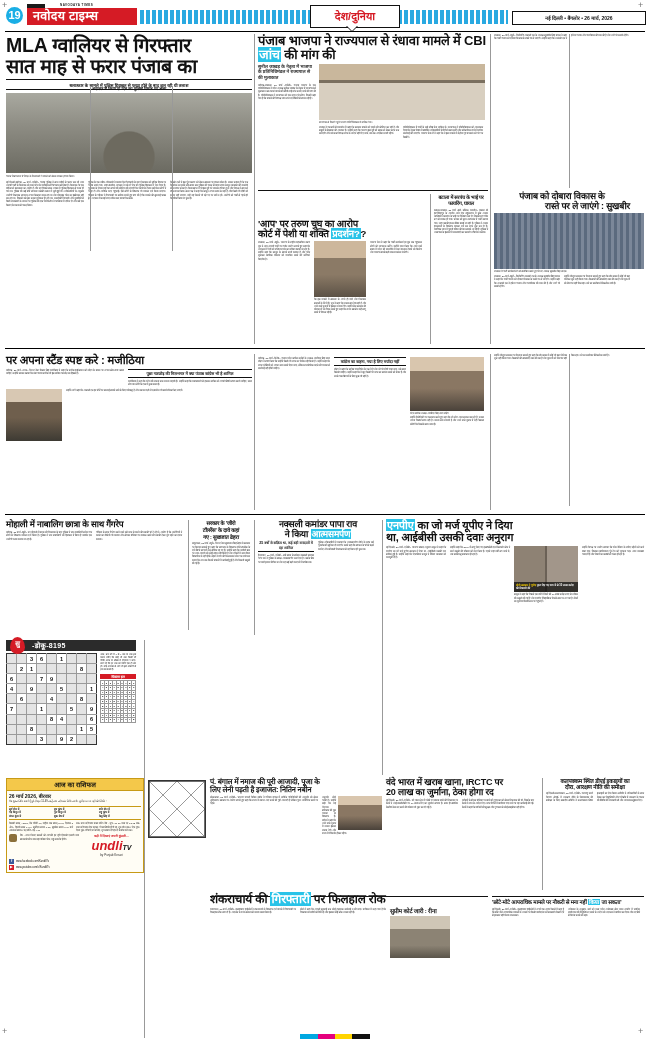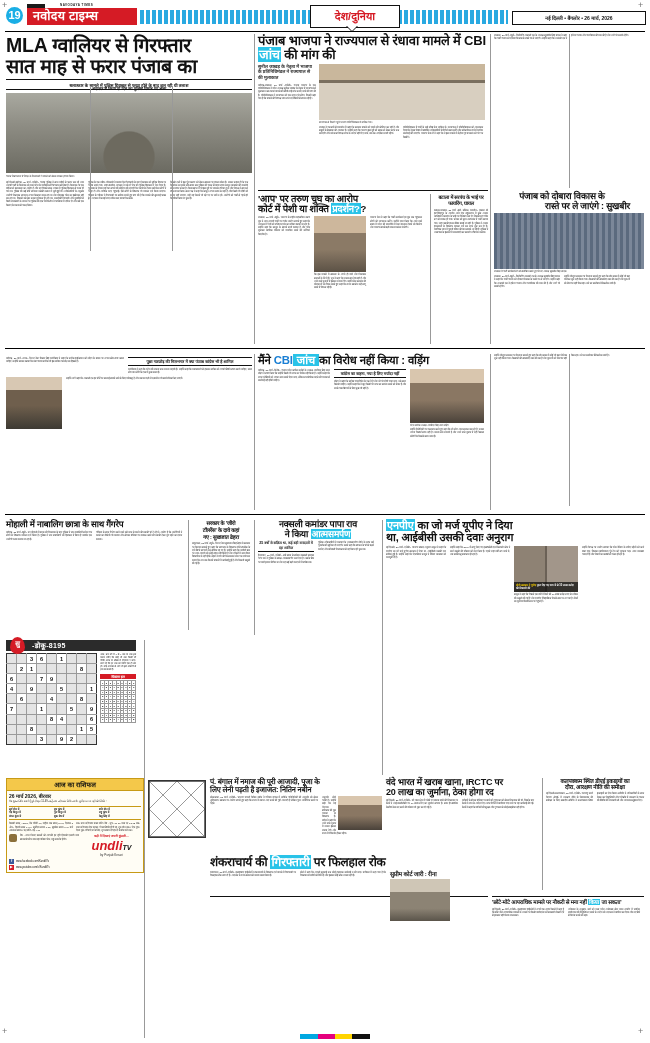--- a/index.html
+++ b/index.html
@@ -172,21 +172,21 @@
           <div class="body-txt" style="width:80px;">जाखड़ ने पत्रकारों से बातचीत में कहा कि सरकार मामले को दबाने की कोशिश कर रही है और सबूतों से छेड़छाड़ की आशंका है। उन्होंने कहा कि भाजपा इस मुद्दे को सड़क से लेकर सदन तक उठाएगी और जब तक निष्पक्ष जांच के आदेश नहीं दिए जाते, तब तक आंदोलन जारी रहेगा।</div>
           <div class="body-txt" style="width:80px;">प्रतिनिधिमंडल में पार्टी के कई वरिष्ठ नेता शामिल थे। राज्यपाल ने प्रतिनिधिमंडल को आश्वासन दिया कि वे इस विषय में संबंधित अधिकारियों से रिपोर्ट तलब करेंगे और संवैधानिक दायरे में उचित कार्रवाई की जाएगी। भाजपा नेताओं ने कहा कि वे इस मामले में केंद्रीय गृह मंत्रालय को भी पत्र लिखेंगे।</div>
         </div>
       </div>
     </div>
   </div>
 
   <div class="hair" style="position:absolute;left:258px;top:190px;width:230px;"></div>
 
   <div class="col" style="left:258px;top:194px;width:168px;">
-    <div class="hl" style="font-size:9.6px;">'आप' पर तरुण चुघ का आरोप</div>
+    <div class="hl" style="font-size:9.6px;margin-top:25px;">'आप' पर तरुण चुघ का आरोप</div>
     <div class="hl" style="font-size:9.6px;"><span>कोर्ट में पेशी या शक्ति </span><span class="hi-cyan">प्रदर्शन?</span>?</div>
     <div style="display:flex;gap:4px;margin-top:2px;">
       <div style="width:52px;">
         <div class="body-txt">जालंधर, 25 मार्च (ब्यूरो): भाजपा के राष्ट्रीय महासचिव तरुण चुघ ने आम आदमी पार्टी पर गंभीर आरोप लगाते हुए कहा कि अदालत में पेशी को शक्ति प्रदर्शन का जरिया बनाया जा रहा है। उन्होंने कहा कि कानून के सामने सभी बराबर हैं और भीड़ जुटाकर न्यायिक प्रक्रिया को प्रभावित करने की कोशिश निंदनीय है।</div>
       </div>
       <div style="width:52px;">
         <div class="ph ph-portrait" style="width:52px;height:56px;margin-bottom:1px;"></div>
         <div class="body-txt">कि इस मामले में सरकार के अपने ही मंत्री और विधायक सवालों के घेरे में हैं। चुघ ने कहा कि जनता सब देख रही है और आने वाले चुनावों में इसका जवाब देगी। उन्होंने केंद्र सरकार की योजनाओं का जिक्र करते हुए कहा कि राज्य सरकार उन्हें लागू करने में विफल रही है।</div>
       </div>
       <div style="width:52px;">
@@ -215,39 +215,39 @@
     <div class="cap">जालंधर में पार्टी कार्यकर्ताओं को संबोधित करते हुए शिअद अध्यक्ष सुखबीर सिंह बादल।</div>
     <div style="display:flex;gap:4px;margin-top:2px;">
       <div class="body-txt" style="width:72px;">जालंधर, 25 मार्च (ब्यूरो): शिरोमणि अकाली दल के अध्यक्ष सुखबीर सिंह बादल ने कहा कि पार्टी पंजाब को दोबारा विकास के रास्ते पर ले जाएगी। उन्होंने कहा कि अकाली दल ने हमेशा पंजाब और पंजाबियत की बात की है और आगे भी करती रहेगी।</div>
       <div class="body-txt" style="width:72px;">उन्होंने मौजूदा सरकार पर निशाना साधते हुए कहा कि तीन साल में कोई भी बड़ा प्रोजेक्ट शुरू नहीं किया गया। किसानों की समस्याएं जस की तस हैं और युवाओं को रोजगार नहीं मिल रहा। नशे का कारोबार बेरोकटोक जारी है।</div>
     </div>
   </div>
 
   <div class="rule" style="position:absolute;left:5px;top:348px;width:640px;height:1px;"></div>
 
   <div class="col" style="left:6px;top:354px;width:246px;">
+    <div class="hl" style="font-size:11.4px;">पर अपना स्टैंड स्पष्ट करे : मजीठिया</div>
     <div style="display:flex;gap:4px;margin-top:3px;">
       <div style="width:118px;">
         <div class="body-txt">चंडीगढ़, 25 मार्च (अमन): शिअद नेता बिक्रम सिंह मजीठिया ने कहा कि कांग्रेस हाईकमान को वड़िंग के बयान पर अपना स्टैंड स्पष्ट करना चाहिए। उन्होंने सवाल उठाया कि क्या पंजाब कांग्रेस भी इस कथित गठजोड़ का हिस्सा है।</div>
       </div>
       <div style="width:124px;">
         <div class="kicker" style="font-size:4px;text-align:center;border-top:.8px solid #111;border-bottom:.8px solid #111;padding:1px 0;">पूछा गठजोड़ की मिलभगत में क्या पंजाब कांग्रेस भी है शामिल</div>
         <div class="body-txt" style="margin-top:2px;">मजीठिया ने कहा कि प्रदेश की जनता सच जानना चाहती है। उन्होंने कहा कि बयानबाजी से हटकर कांग्रेस को अपनी स्थिति स्पष्ट करनी चाहिए, वरना लोग मान लेंगे कि दाल में कुछ काला है।</div>
       </div>
     </div>
     <div style="display:flex;gap:4px;margin-top:2px;">
       <div class="ph ph-turban" style="width:56px;height:52px;"></div>
       <div class="body-txt" style="width:186px;">उन्होंने आगे कहा कि अकाली दल हर मोर्चे पर सच्चाई सामने लाने के लिए प्रतिबद्ध है और जरूरत पड़ी तो दस्तावेज भी सार्वजनिक किए जाएंगे।</div>
     </div>
   </div>
 
   <div class="vline" style="left:254px;top:354px;height:156px;"></div>
 
   <div class="col" style="left:258px;top:354px;width:230px;">
-    <div class="hl" style="font-size:11.4px;"><span>मैंने </span><span class="hi-blue">CBI</span><span class="hi-cyan"> जांच </span><span>का विरोध नहीं किया : वड़िंग</span></div>
     <div style="display:flex;gap:4px;margin-top:3px;">
       <div style="width:72px;">
         <div class="body-txt">चंडीगढ़, 25 मार्च (विशेष): पंजाब प्रदेश कांग्रेस कमेटी के अध्यक्ष अमरिंदर सिंह राजा वड़िंग ने स्पष्ट किया कि उन्होंने किसी भी जांच का विरोध नहीं किया है। उन्होंने कहा कि जांच एजेंसियों को अपना काम करने दिया जाए, लेकिन राजनीतिक बदले की भावना से कार्रवाई नहीं होनी चाहिए।</div>
       </div>
       <div style="width:72px;">
         <div class="kicker" style="font-size:4px;text-align:center;border-top:.8px solid #111;border-bottom:.8px solid #111;padding:1px 0;">कांग्रेस का कहना, नया है लिए मर्यादा नहीं</div>
         <div class="body-txt" style="margin-top:2px;">वड़िंग ने कहा कि कांग्रेस पारदर्शिता के पक्ष में है और जो भी दोषी पाया जाए, उसे सजा मिलनी चाहिए। उन्होंने कहा कि वे खुद किसी भी जांच का सामना करने को तैयार हैं और उनके पास छिपाने के लिए कुछ भी नहीं है।</div>
       </div>
       <div style="width:74px;">
         <div class="ph ph-man" style="width:74px;height:54px;"></div>
@@ -625,21 +625,21 @@
   <div class="vline" style="left:542px;top:778px;height:112px;"></div>
 
   <div class="col" style="left:546px;top:778px;width:98px;">
     <div class="hl" style="font-size:5.8px;text-align:center;">कलपक्कम स्थित डीएई इकाइयों का</div>
     <div class="hl" style="font-size:5.8px;text-align:center;">दौरा, आरक्षण नीति की समीक्षा</div>
     <div class="body-txt" style="margin-top:2px;column-count:2;column-gap:4px;">नई दिल्ली/कलपक्कम, 25 मार्च (एजेंसी): परमाणु ऊर्जा विभाग (डीएई) में आरक्षण नीति के क्रियान्वयन की समीक्षा के लिए संसदीय समिति ने कलपक्कम स्थित इकाइयों का दौरा किया। समिति ने अधिकारियों के साथ बैठक कर नियुक्तियों और पदोन्नति में आरक्षण के पालन की स्थिति की जानकारी ली और आवश्यक सुझाव दिए।</div>
   </div>
 
   <div class="hair" style="position:absolute;left:210px;top:896px;width:278px;"></div>
 
-  <div class="col" style="left:210px;top:856px;width:278px;">
+  <div class="col" style="left:210px;top:893px;width:278px;">
     <div class="hl" style="font-size:12px;"><span>शंकराचार्य की </span><span class="hi-cyan">गिरफ्तारी</span><span> पर फिलहाल रोक</span></div>
     <div style="display:flex;gap:4px;margin-top:2px;">
       <div class="body-txt" style="width:86px;">प्रयागराज, 25 मार्च (एजेंसी): इलाहाबाद हाईकोर्ट ने शंकराचार्य के खिलाफ दर्ज मामले में गिरफ्तारी पर फिलहाल रोक लगा दी है। अदालत ने राज्य सरकार से जवाब तलब किया है।</div>
       <div class="body-txt" style="width:86px;">कोर्ट ने कहा कि अगली सुनवाई तक कोई दंडात्मक कार्रवाई न की जाए। याचिका में कहा गया है कि शिकायत राजनीति से प्रेरित है और इसका कोई ठोस आधार नहीं है।</div>
       <div style="width:88px;">
         <div class="hl" style="font-size:6px;">सुप्रीम कोर्ट जारी : रीना</div>
         <div class="ph ph-old" style="width:60px;height:42px;margin-top:2px;"></div>
       </div>
     </div>
   </div>

